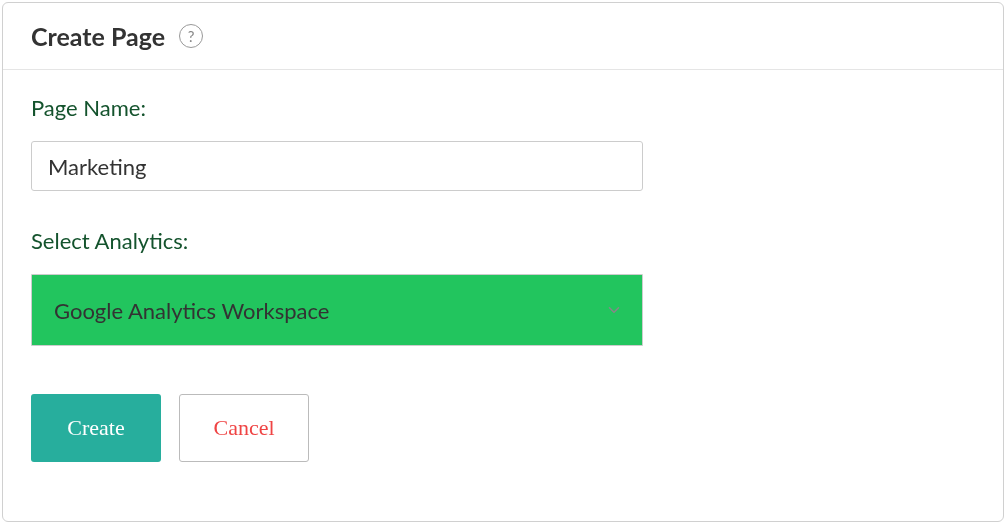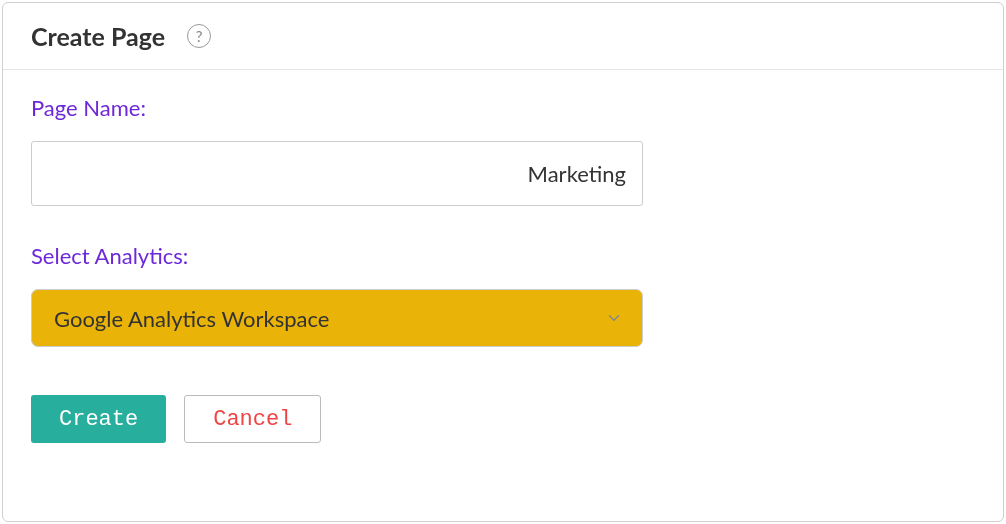--- a/index.html
+++ b/index.html
@@ -18,21 +18,20 @@
       border: 1px solid #d0d0d0;
       border-radius: 6px;
       background: #fff;
       overflow: hidden;
     }
     .dialog-header {
       display: flex;
       align-items: center;
       padding: 18px 28px 18px 28px;
       border-bottom: 1px solid #e5e5e5;
-      gap: 8px;
     }
     .dialog-title {
       font-size: 25px;
       font-weight: 700;
       color: #333;
       margin-right: 14px;
     }
     .help-icon {
       width: 24px;
       height: 24px;
@@ -49,50 +48,49 @@
     }
     .dialog-body {
       padding: 24px 28px 28px 28px;
     }
     .field-group {
       margin-bottom: 36px;
     }
     .field-label {
       font-size: 22px;
       font-weight: 400;
-      color: #6d28d9;
+      color: #14532d;
       display: block;
       margin-bottom: 20px;
     }
     .text-input {
       width: 612px;
-      height: 65px;
+      height: 50px;
       border: 1px solid #ccc;
       border-radius: 3px;
       padding: 0 16px;
       font-size: 22px;
       font-family: inherit;
       color: #333;
       outline: none;
-      text-align: right;
     }
     .select-wrapper {
       position: relative;
       width: 612px;
     }
     .select-input {
       width: 100%;
-      height: 58px;
+      height: 72px;
       border: 1px solid #ccc;
-      border-radius: 7px;
+      border-radius: 1px;
       padding: 0 50px 0 22px;
       font-size: 22px;
       font-family: inherit;
       color: #333;
-      background: #eab308;
+      background: #22c55e;
       appearance: none;
       -webkit-appearance: none;
       -moz-appearance: none;
       outline: none;
       cursor: pointer;
     }
     .chevron {
       position: absolute;
       right: 20px;
       top: 50%;
@@ -102,24 +100,24 @@
     }
     .chevron svg {
       display: block;
     }
     .button-row {
       display: flex;
       gap: 18px;
       margin-top: 48px;
     }
     .btn {
-      height: 48px;
+      height: 68px;
       padding: 0 28px;
       font-size: 22px;
-      font-family: Liberation Mono, monospace;
+      font-family: Liberation Serif, serif;
       border-radius: 3px;
       cursor: pointer;
       display: inline-flex;
       align-items: center;
       justify-content: center;
     }
     .btn-primary {
       background: #27ae9d;
       color: #fff;
       border: none;

